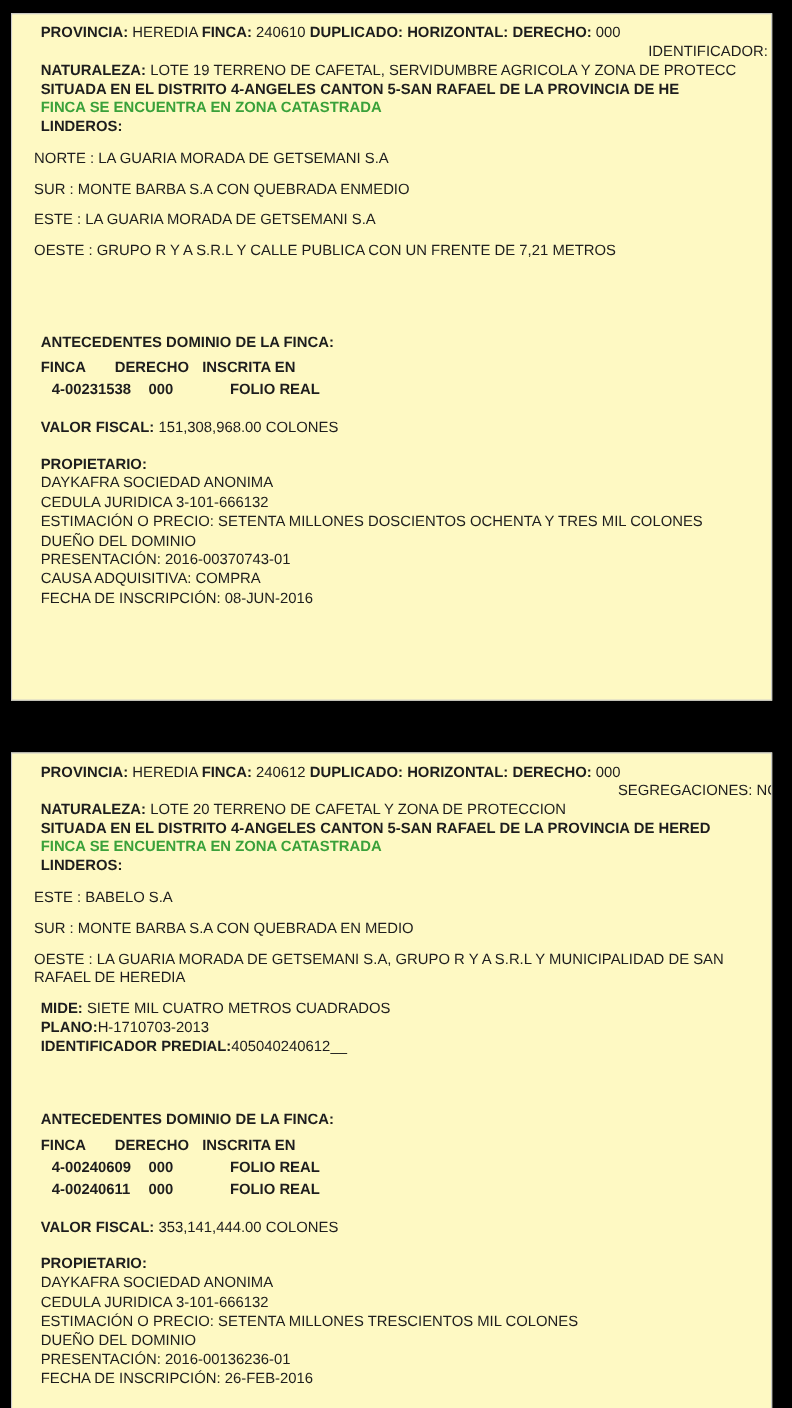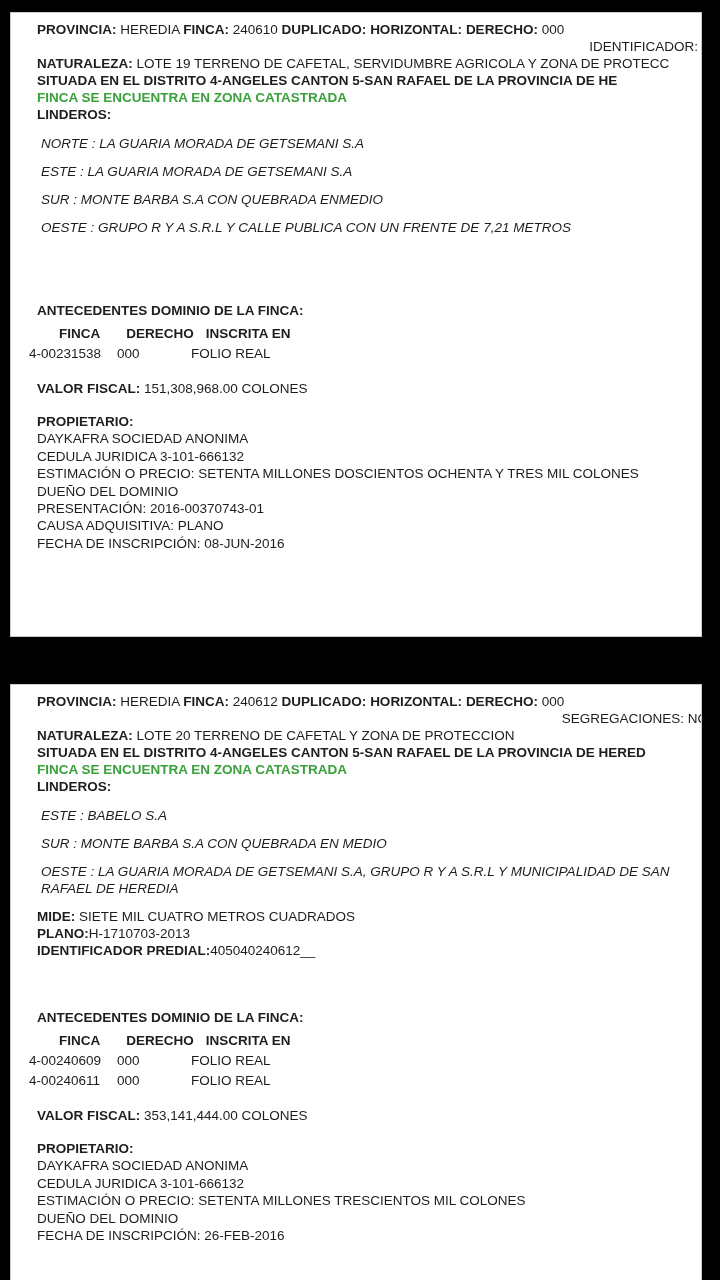--- a/index.html
+++ b/index.html
@@ -7,90 +7,90 @@
     width:720px; height:1280px;
     background:#000;
     position:relative;
     font-family:"Liberation Sans", sans-serif;
     color:#1d1d1d;
     overflow:hidden;
   }
   .panel {
     position:absolute;
     left:10px; width:692px;
-    background:#ffffff;
+    background:#fef9c3;
     border:1px solid #c9c9c9;
     overflow:hidden;
     box-sizing:border-box;
     padding-top:8px;
     font-size:13.5px;
   }
   .panel-1 { top:12px;  height:625px; }
   .panel-2 { top:648px; height:614px;margin-top:36px; }
 
   .ln { padding-left:26px; line-height:17px; white-space:nowrap; }
   .b  { font-weight:bold; }
   .green { color:#3aa13a; font-weight:bold; }
   .seg { text-align:right; padding-right:3px; }
   .panel-2 .seg { padding-right:0; margin-right:-7px; }
 
   .linderos { margin-top:12px; }
-  .ld { padding-left:30px; padding-right:30px; line-height:17px; margin-bottom:11px; white-space:normal;font-style:italic; }
+  .ld { padding-left:20px; padding-right:30px; line-height:17px; margin-bottom:11px; white-space:normal; }
 
   .mide-block { margin-top:6px; }
 
   .antecedentes { }
   .panel-1 .antecedentes { margin-top:66px; }
   .panel-2 .antecedentes { margin-top:50px; }
-  .cols { padding-left:48px; margin-top:6px; font-weight:bold; line-height:17px; white-space:nowrap; }
+  .cols { padding-left:26px; margin-top:6px; font-weight:bold; line-height:17px; white-space:nowrap; }
   .cols .c-derecho { margin-left:26px; }
   .cols .c-inscrita { margin-left:12px; }
-  .vrow { padding-left:18px; line-height:17px; margin-top:3px; white-space:nowrap; }
+  .vrow { padding-left:36px; line-height:17px; margin-top:3px; white-space:nowrap;font-weight:bold; }
   .vrow .v-finca { display:inline-block; width:88px; }
   .vrow .v-derecho { display:inline-block; width:74px; }
 
   .valor { margin-top:18px; }
   .prop  { margin-top:16px; }
   .prop .ln { line-height:17.4px; }
 </style>
 </head>
 <body>
 
 <div class="panel panel-1">
   <div class="ln"><span class="b">PROVINCIA:</span><span> HEREDIA </span><span class="b">FINCA:</span><span> 240610 </span><span class="b">DUPLICADO:</span><span> </span><span class="b">HORIZONTAL:</span><span> </span><span class="b">DERECHO:</span><span> 000</span></div>
   <div class="ln seg">IDENTIFICADOR:</div>
   <div class="ln"><span class="b">NATURALEZA:</span><span> LOTE 19 TERRENO DE CAFETAL, SERVIDUMBRE AGRICOLA Y ZONA DE PROTECC</span></div>
   <div class="ln b">SITUADA EN EL DISTRITO 4-ANGELES CANTON 5-SAN RAFAEL DE LA PROVINCIA DE HE</div>
   <div class="ln green">FINCA SE ENCUENTRA EN ZONA CATASTRADA</div>
   <div class="ln b">LINDEROS:</div>
 
   <div class="linderos">
     <div class="ld">NORTE : LA GUARIA MORADA DE GETSEMANI S.A</div>
+    <div class="ld">SUR : MONTE BARBA S.A CON QUEBRADA ENMEDIO</div>
     <div class="ld">ESTE : LA GUARIA MORADA DE GETSEMANI S.A</div>
-    <div class="ld">SUR : MONTE BARBA S.A CON QUEBRADA ENMEDIO</div>
     <div class="ld">OESTE : GRUPO R Y A S.R.L Y CALLE PUBLICA CON UN FRENTE DE 7,21 METROS</div>
   </div>
 
 
   <div class="antecedentes">
     <div class="ln b">ANTECEDENTES DOMINIO DE LA FINCA:</div>
     <div class="cols"><span class="c-finca">FINCA</span><span class="c-derecho">DERECHO</span><span class="c-inscrita">INSCRITA EN</span></div>
     <div class="vrow"><span class="v-finca">4-00231538</span><span class="v-derecho">000</span><span class="v-inscrita">FOLIO REAL</span></div>
   </div>
 
   <div class="ln valor"><span class="b">VALOR FISCAL:</span><span> 151,308,968.00 COLONES</span></div>
 
   <div class="prop">
     <div class="ln b">PROPIETARIO:</div>
     <div class="ln">DAYKAFRA SOCIEDAD ANONIMA</div>
     <div class="ln">CEDULA JURIDICA 3-101-666132</div>
     <div class="ln">ESTIMACIÓN O PRECIO: SETENTA MILLONES DOSCIENTOS OCHENTA Y TRES MIL COLONES</div>
     <div class="ln">DUEÑO DEL DOMINIO</div>
     <div class="ln">PRESENTACIÓN: 2016-00370743-01</div>
-    <div class="ln">CAUSA ADQUISITIVA: PLANO</div>
+    <div class="ln">CAUSA ADQUISITIVA: COMPRA</div>
     <div class="ln">FECHA DE INSCRIPCIÓN: 08-JUN-2016</div>
   </div>
 </div>
 
 <div class="panel panel-2">
   <div class="ln"><span class="b">PROVINCIA:</span><span> HEREDIA </span><span class="b">FINCA:</span><span> 240612 </span><span class="b">DUPLICADO:</span><span> </span><span class="b">HORIZONTAL:</span><span> </span><span class="b">DERECHO:</span><span> 000</span></div>
   <div class="ln seg">SEGREGACIONES: NO</div>
   <div class="ln"><span class="b">NATURALEZA:</span><span> LOTE 20 TERRENO DE CAFETAL Y ZONA DE PROTECCION</span></div>
   <div class="ln b">SITUADA EN EL DISTRITO 4-ANGELES CANTON 5-SAN RAFAEL DE LA PROVINCIA DE HERED</div>
   <div class="ln green">FINCA SE ENCUENTRA EN ZONA CATASTRADA</div>
@@ -116,15 +116,16 @@
   </div>
 
   <div class="ln valor"><span class="b">VALOR FISCAL:</span><span> 353,141,444.00 COLONES</span></div>
 
   <div class="prop">
     <div class="ln b">PROPIETARIO:</div>
     <div class="ln">DAYKAFRA SOCIEDAD ANONIMA</div>
     <div class="ln">CEDULA JURIDICA 3-101-666132</div>
     <div class="ln">ESTIMACIÓN O PRECIO: SETENTA MILLONES TRESCIENTOS MIL COLONES</div>
     <div class="ln">DUEÑO DEL DOMINIO</div>
+    <div class="ln">PRESENTACIÓN: 2016-00136236-01</div>
     <div class="ln">FECHA DE INSCRIPCIÓN: 26-FEB-2016</div>
   </div>
 </div>
 
 </body></html>

